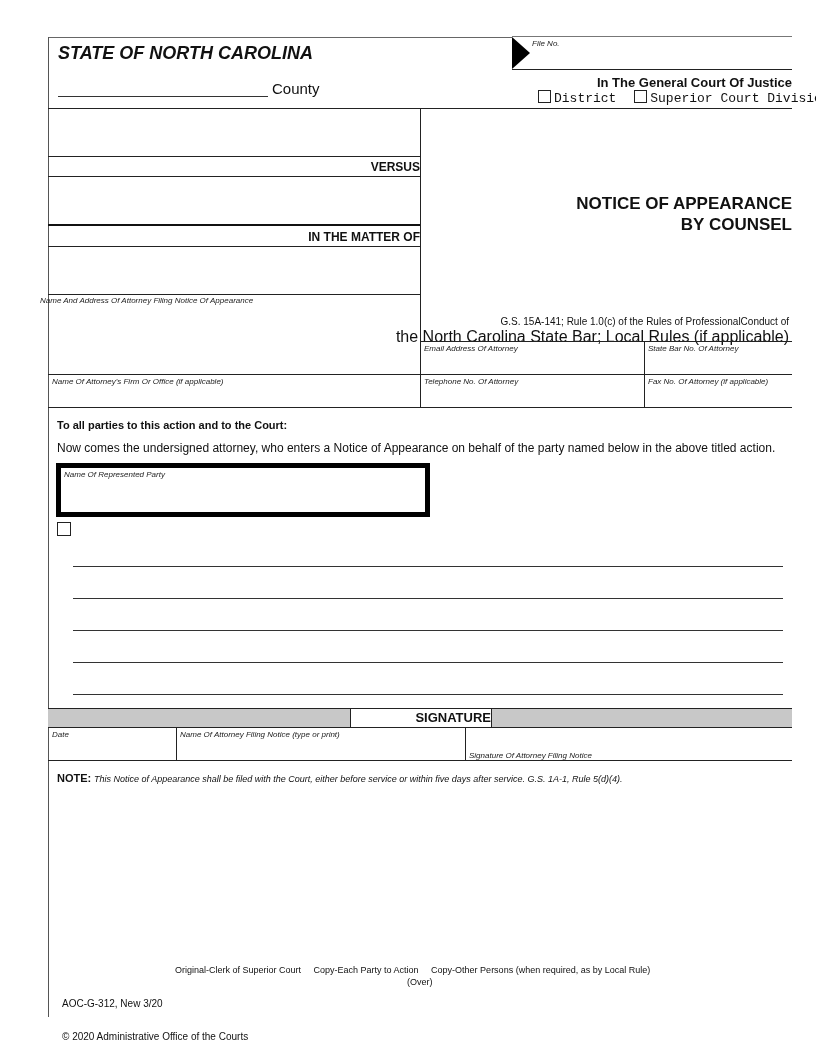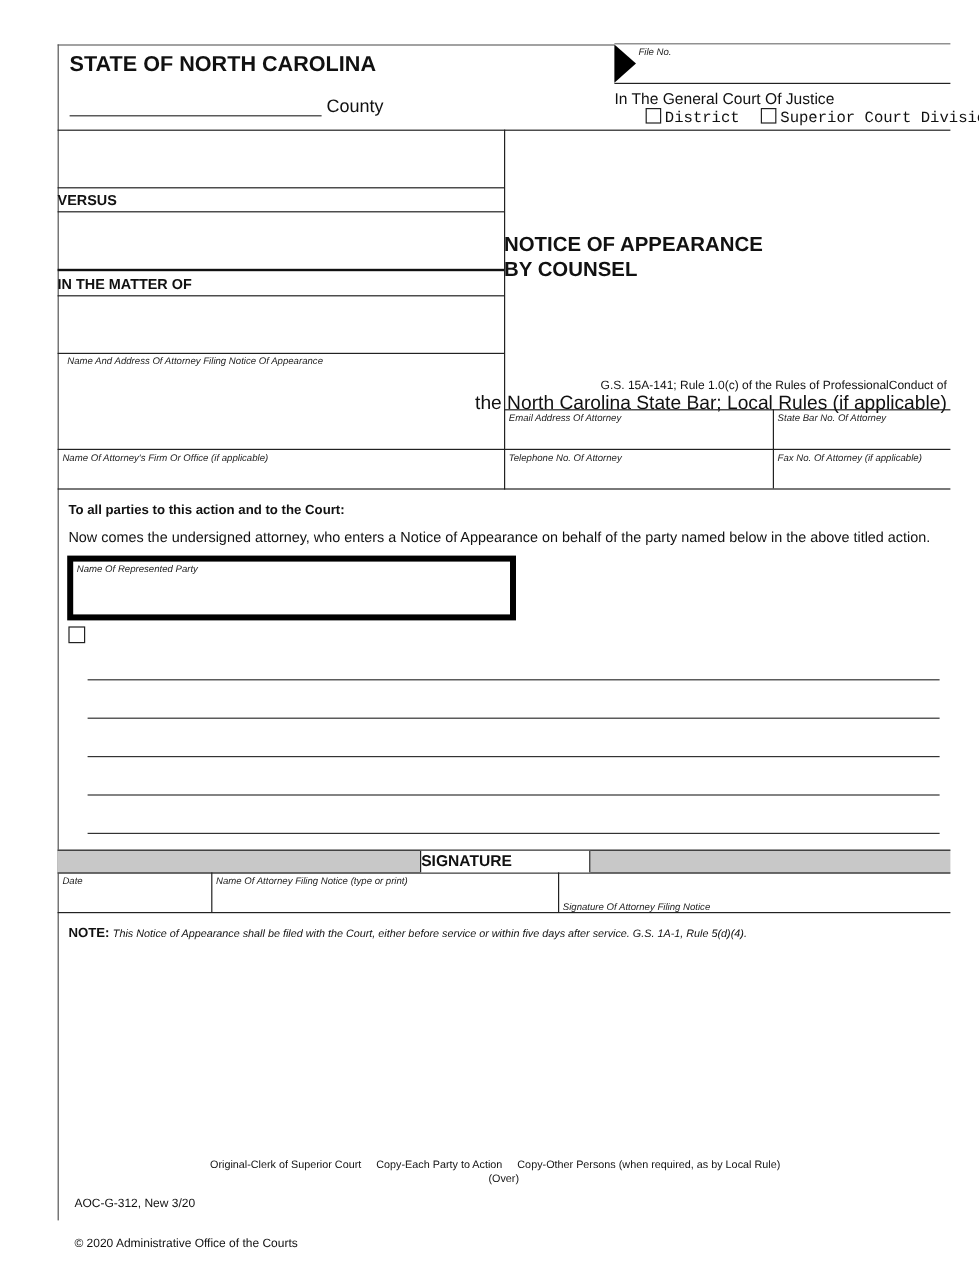--- a/index.html
+++ b/index.html
@@ -3,31 +3,31 @@
 <meta charset="utf-8">
 <style>
   html, body { margin:0; padding:0; background:#fff; }
   body { width:816px; height:1056px; position:relative; overflow:hidden; font-family:"Liberation Sans", sans-serif; color:#111; }
   .abs { position:absolute; }
   .hline { position:absolute; height:0; border-top:1px solid #222; }
   .vline { position:absolute; width:0; border-left:1px solid #222; }
   .lbl { position:absolute; font-size:8px; font-style:italic; color:#222; white-space:nowrap; }
   .bold { font-weight:bold; }
   .cb { display:inline-block; width:11px; height:11px; border:1px solid #222; vertical-align:-1px; margin-right:3px; background:#fff; }
-  .center { text-align:left; }
+  .center { text-align:right;font-weight:bold; }
   .fill-line { position:absolute; left:73px; width:710px; border-top:1px solid #333; }
 </style>
 </head>
 <body>
 
 <div class="hline" style="left:48px; top:37px; width:464px; border-top:1px solid #666;"></div>
 <div class="hline" style="left:512px; top:36px; width:280px; border-top:1px solid #777;"></div>
 <div class="vline" style="left:48px; top:37px; height:980px; border-left:1px solid #555;"></div>
 
-<div class="abs bold" style="left:58px; top:43px; font-size:18px;">STATE OF NORTH CAROLINA</div>
+<div class="abs bold" style="left:58px; top:43px; font-size:18px;font-style:italic;">STATE OF NORTH CAROLINA</div>
 <div class="abs" style="left:58px; top:96px; width:210px; border-top:1px solid #333;"></div>
 <div class="abs" style="left:272px; top:80px; font-size:15px;">County</div>
 
 <div class="abs" style="left:512px; top:37px; width:0; height:0; border-top:16px solid transparent; border-bottom:16px solid transparent; border-left:18px solid #000;"></div>
 <div class="lbl" style="left:532px; top:39px;">File No.</div>
 <div class="abs" style="left:530px; top:40px; width:262px; height:28px;"></div>
 <div class="hline" style="left:512px; top:69px; width:280px;"></div>
 <div class="abs center" style="left:512px; top:75px; width:280px; font-size:13px;">In The General Court Of Justice</div>
 <div class="abs" style="left:538px; top:90px; font-size:13px; white-space:nowrap;font-family:Liberation Mono, monospace;">
   <span><span class="cb"></span><span>District</span></span>
@@ -41,21 +41,21 @@
 <div class="hline" style="left:48px; top:156px; width:372px;"></div>
 <div class="abs bold center" style="left:48px; top:160px; width:372px; font-size:12px;">VERSUS</div>
 <div class="hline" style="left:48px; top:176px; width:372px;"></div>
 <div class="abs" style="left:49px; top:177px; width:370px; height:46px;"></div>
 <div class="hline" style="left:48px; top:224px; width:372px; border-top:2px solid #111;"></div>
 <div class="abs bold center" style="left:48px; top:230px; width:372px; font-size:12px;">IN THE MATTER OF</div>
 <div class="hline" style="left:48px; top:246px; width:372px;"></div>
 <div class="abs" style="left:49px; top:247px; width:370px; height:46px;"></div>
 <div class="hline" style="left:48px; top:294px; width:372px;"></div>
 
-<div class="lbl" style="left:56px; top:296px;">Name And Address Of Attorney Filing Notice Of Appearance</div>
+<div class="lbl" style="left:40px; top:296px;">Name And Address Of Attorney Filing Notice Of Appearance</div>
 <div class="abs" style="left:49px; top:306px; width:370px; height:66px;"></div>
 <div class="hline" style="left:48px; top:374px; width:372px;"></div>
 <div class="lbl" style="left:52px; top:377px;">Name Of Attorney's Firm Or Office (if applicable)</div>
 <div class="abs" style="left:49px; top:387px; width:370px; height:19px;"></div>
 
 <div class="abs bold center" style="left:420px; top:194px; width:372px; font-size:17px;">NOTICE OF APPEARANCE</div>
 <div class="abs bold center" style="left:420px; top:215px; width:372px; font-size:17px;">BY COUNSEL</div>
 <div class="abs" style="right:27px; top:316px; font-size:10px; text-align:right; white-space:nowrap;">G.S. 15A-141; Rule 1.0(c) of the Rules of ProfessionalConduct of</div>
 <div class="abs" style="right:27px; top:328px; font-size:16px; text-align:center; white-space:nowrap;">the North Carolina State Bar; Local Rules (if applicable)</div>
 

